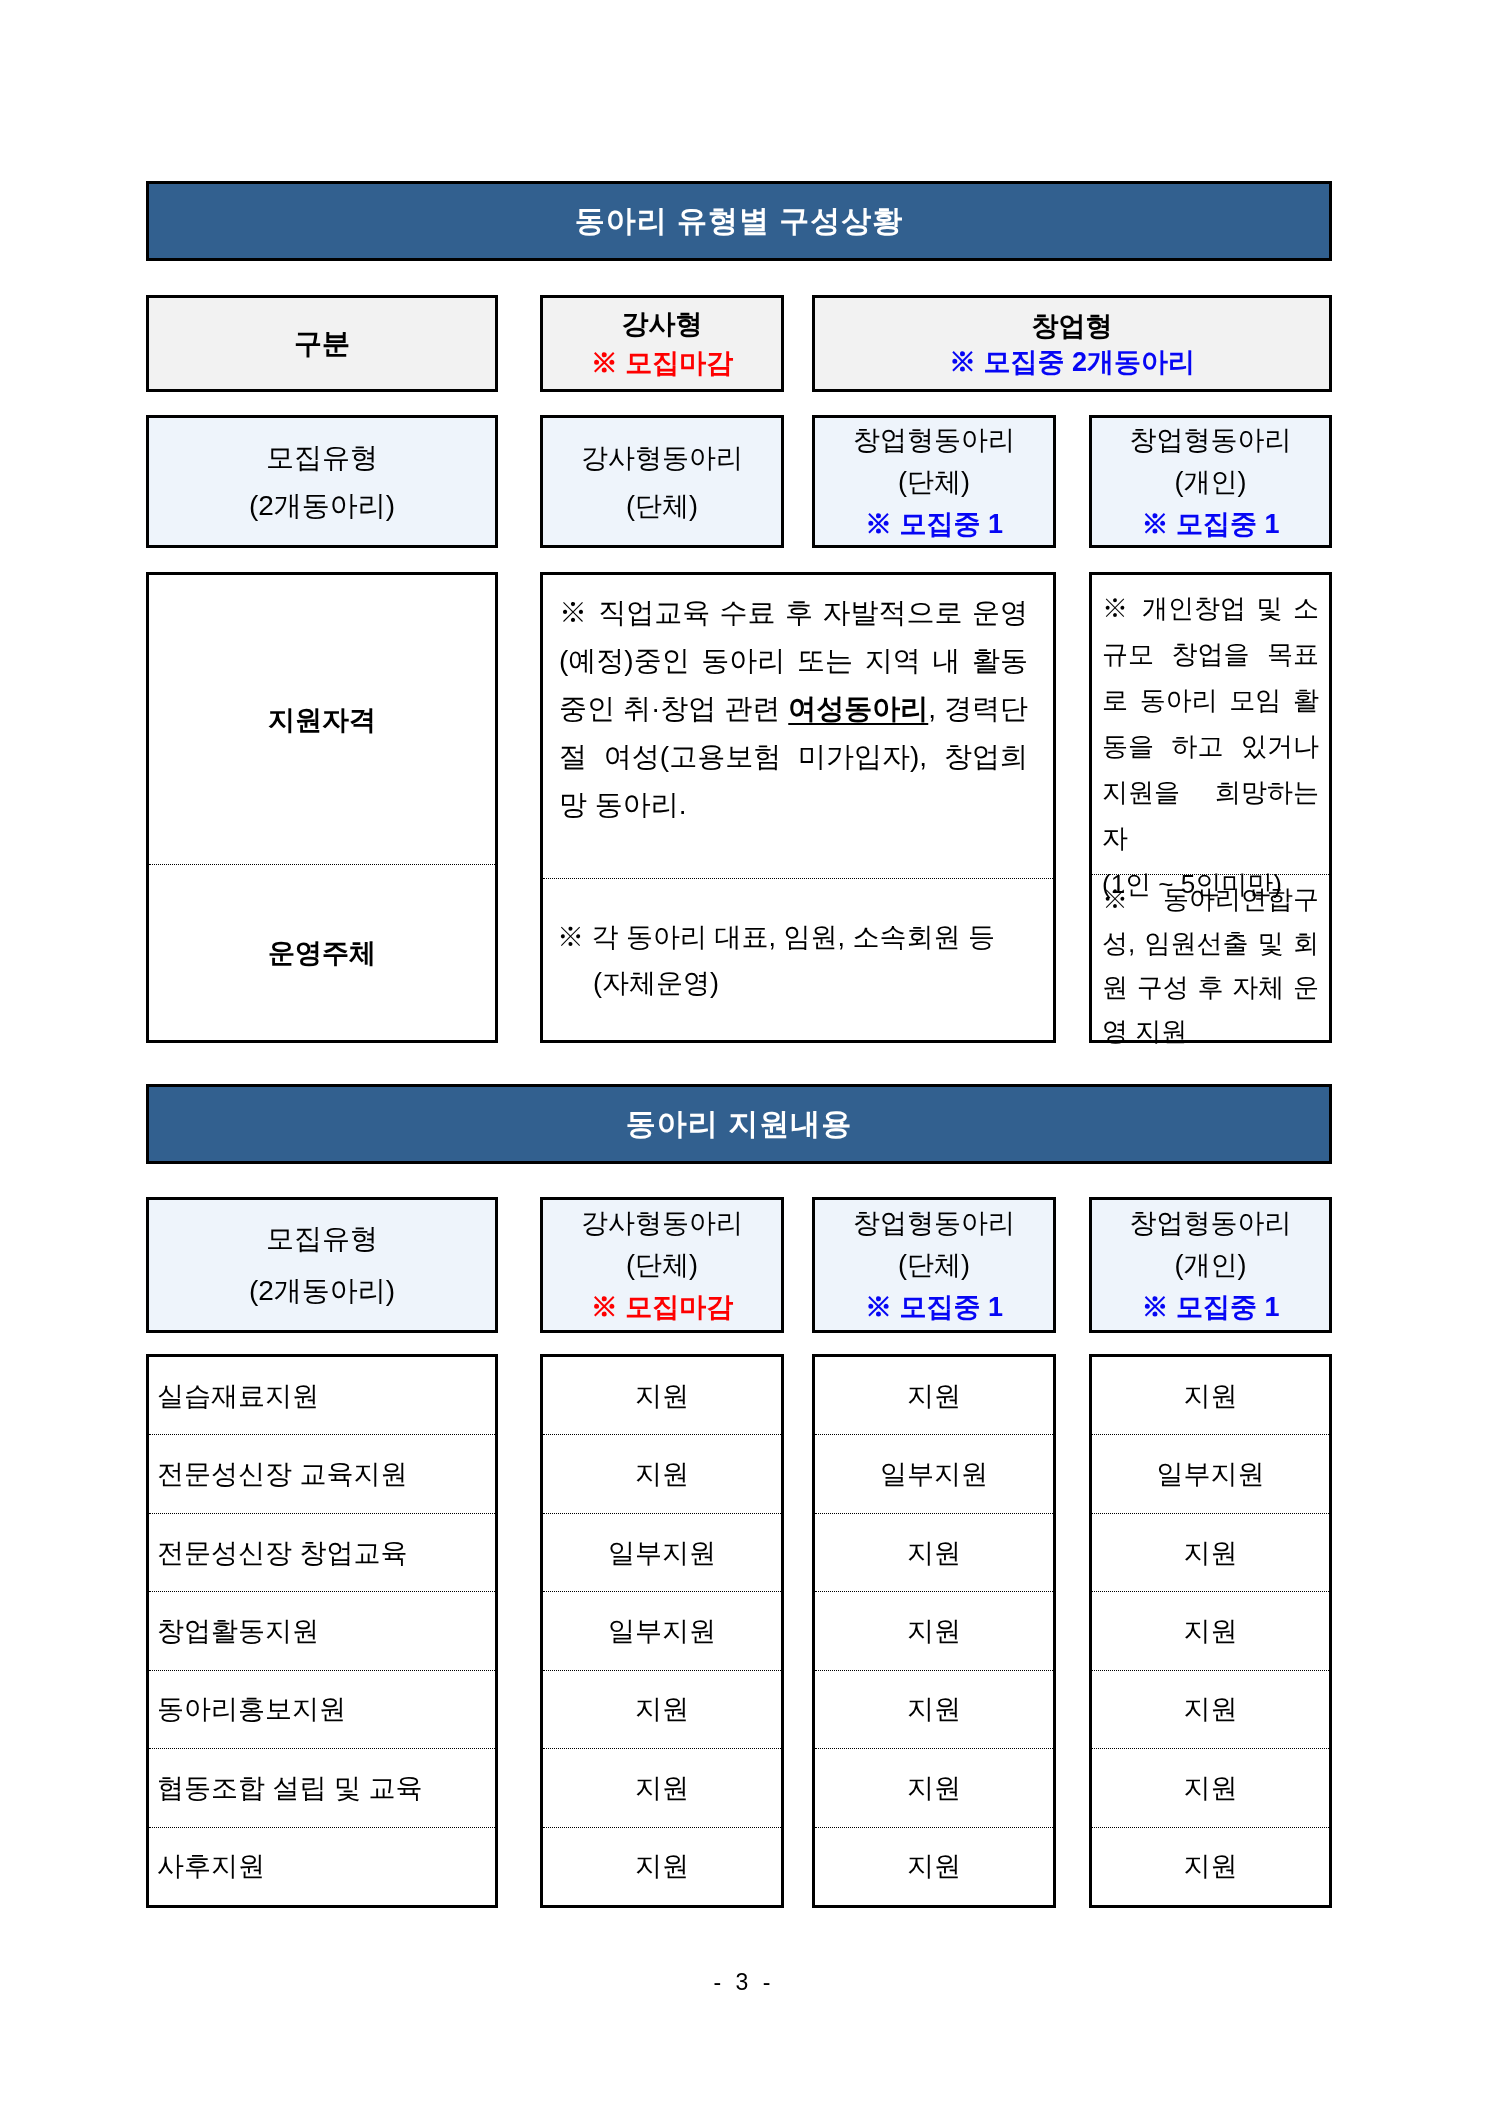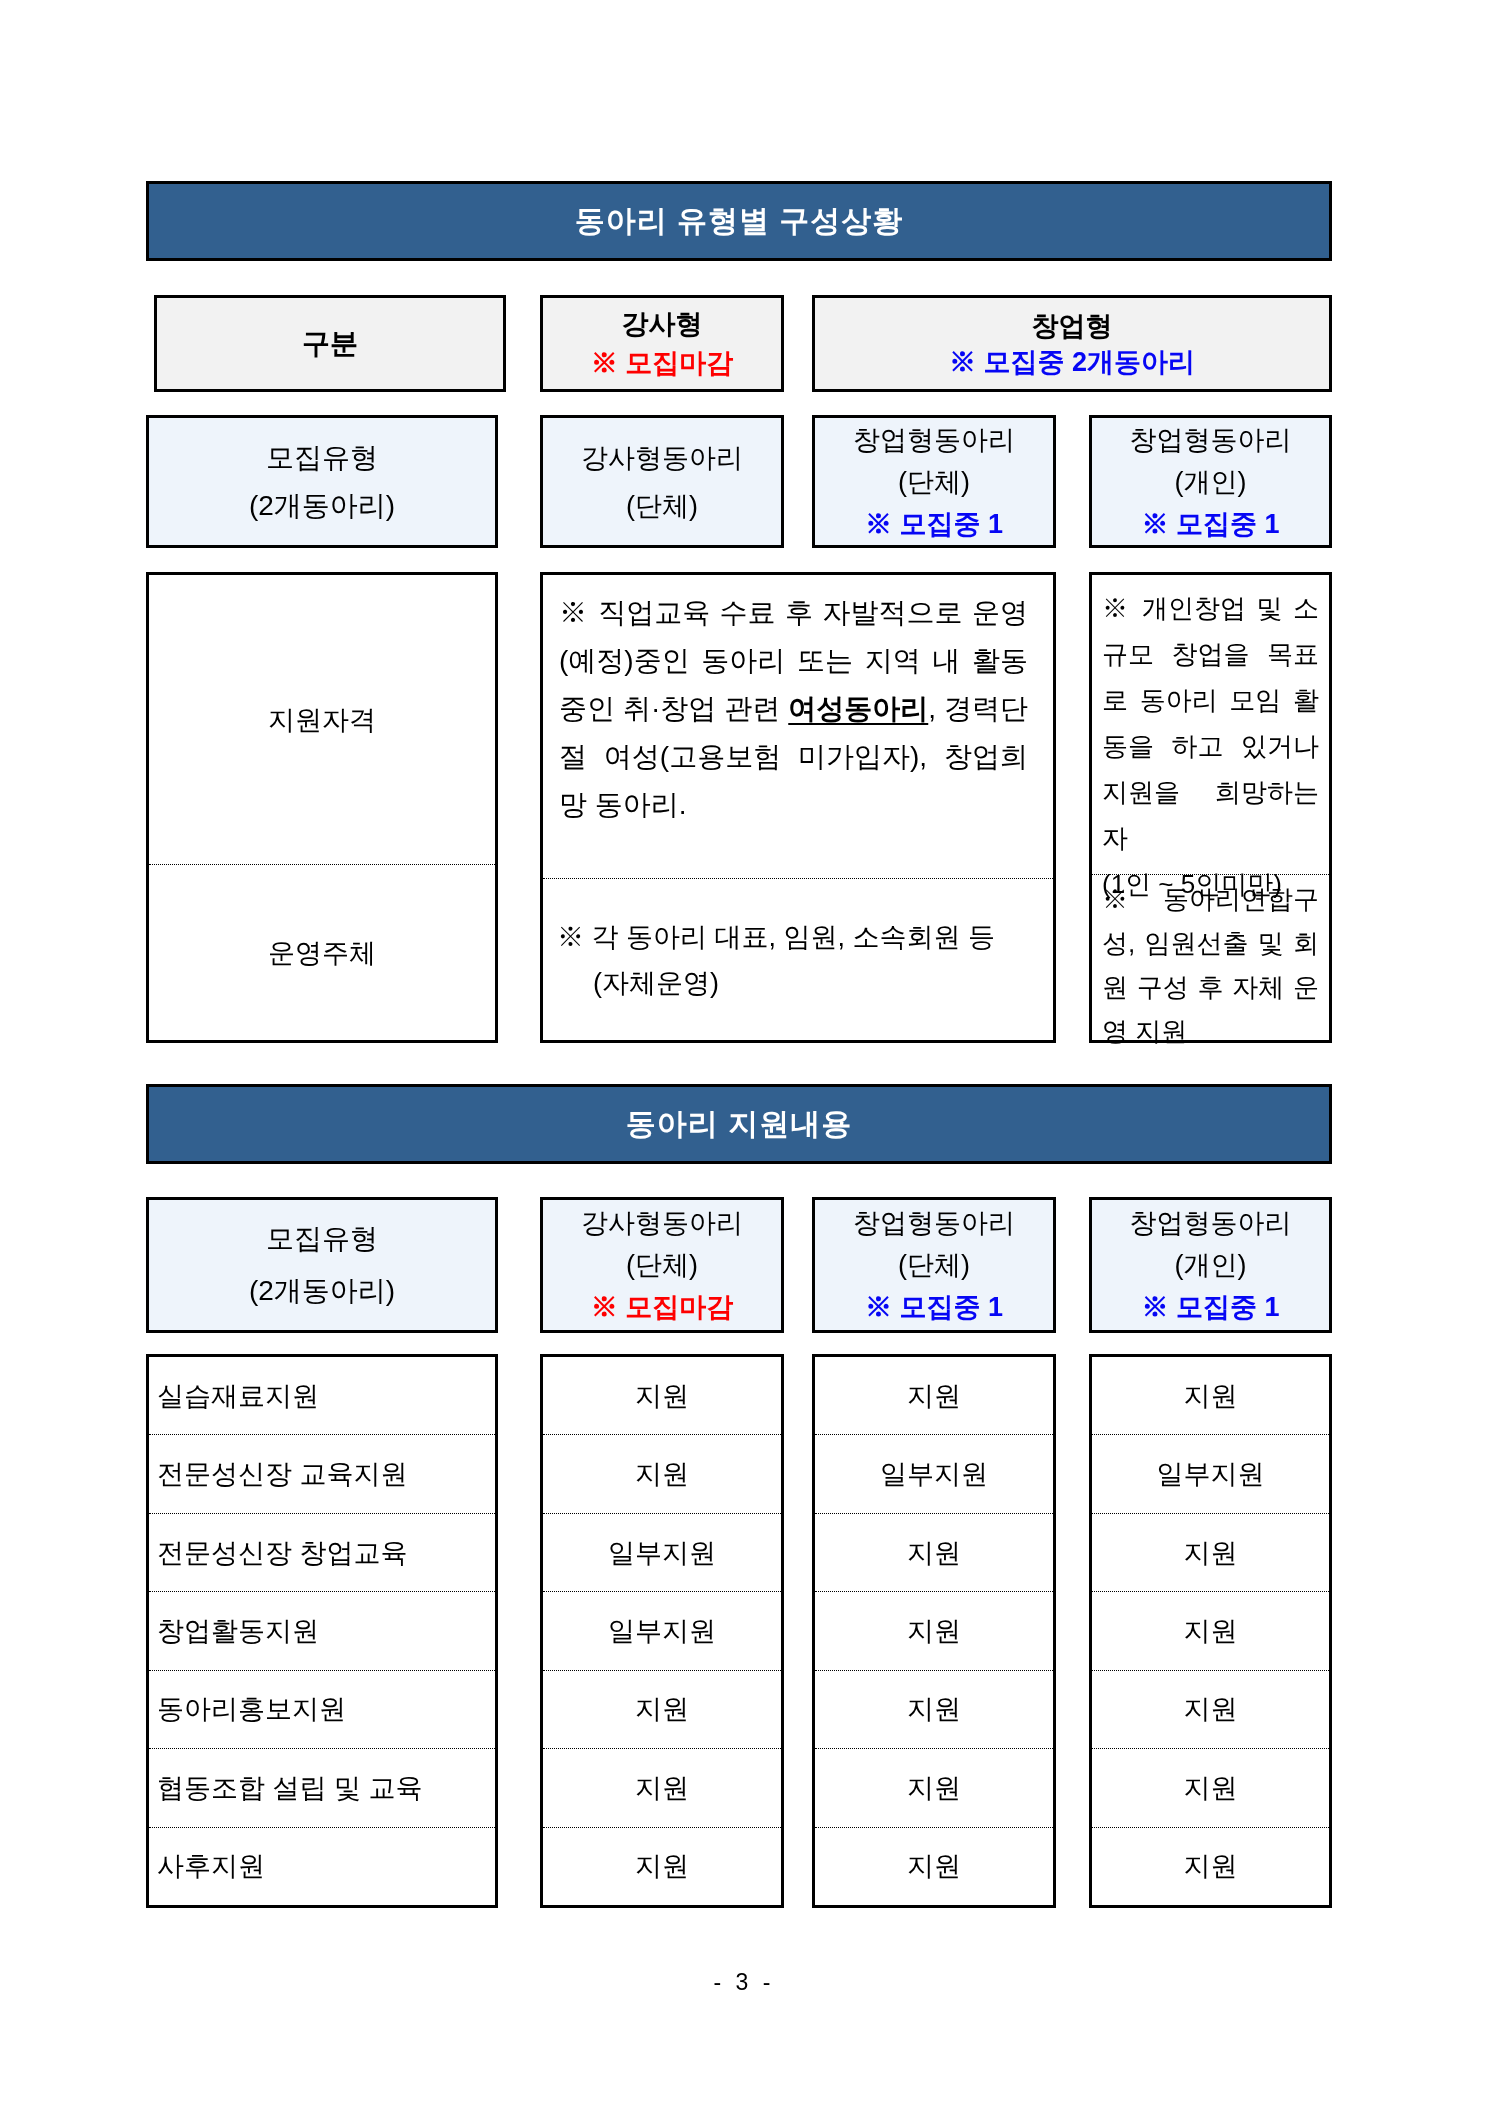--- a/index.html
+++ b/index.html
@@ -66,21 +66,21 @@
 </style>
 </head>
 <body>
 
 <div class="page">
 
   <div class="abs titlebar" style="left:146px;top:181px;width:1186px;height:80px;">
     <span>동아리 유형별 구성상황</span>
   </div>
 
-  <div class="abs box bg-gray bold fs28" style="left:154px;top:295px;width:352px;height:97px;">
+  <div class="abs box bg-gray bold fs28" style="left:146px;top:295px;width:352px;height:97px;">
     <span>구분</span>
   </div>
   <div class="abs box bg-gray" style="left:540px;top:295px;width:244px;height:97px;justify-content:space-evenly;padding:4px 0;">
     <span class="bold fs27">강사형</span>
     <span class="t-red fs27">※ 모집마감</span>
   </div>
   <div class="abs box bg-gray" style="left:812px;top:295px;width:520px;height:97px;justify-content:center;padding:4px 0;">
     <span class="bold fs27">창업형</span>
     <span class="t-blue fs27">※ 모집중 2개동아리</span>
   </div>
@@ -97,21 +97,21 @@
     <span>창업형동아리</span>
     <span>(단체)</span>
     <span class="t-blue">※ 모집중 1</span>
   </div>
   <div class="abs box bg-blue fs27 lh42" style="left:1089px;top:415px;width:243px;height:133px;">
     <span>창업형동아리</span>
     <span>(개인)</span>
     <span class="t-blue">※ 모집중 1</span>
   </div>
 
-  <div class="abs box split" style="left:146px;top:572px;width:352px;height:471px;">
+  <div class="abs box split" style="left:146px;top:572px;width:352px;height:471px;font-weight:bold;">
     <div class="cell-top fs27">
       <span>지원자격</span>
     </div>
     <div class="cell-bottom fs27">
       <span>운영주체</span>
     </div>
   </div>
 
   <div class="abs box split" style="left:540px;top:572px;width:516px;height:471px;">
     <div class="cell-top d-midtop">

